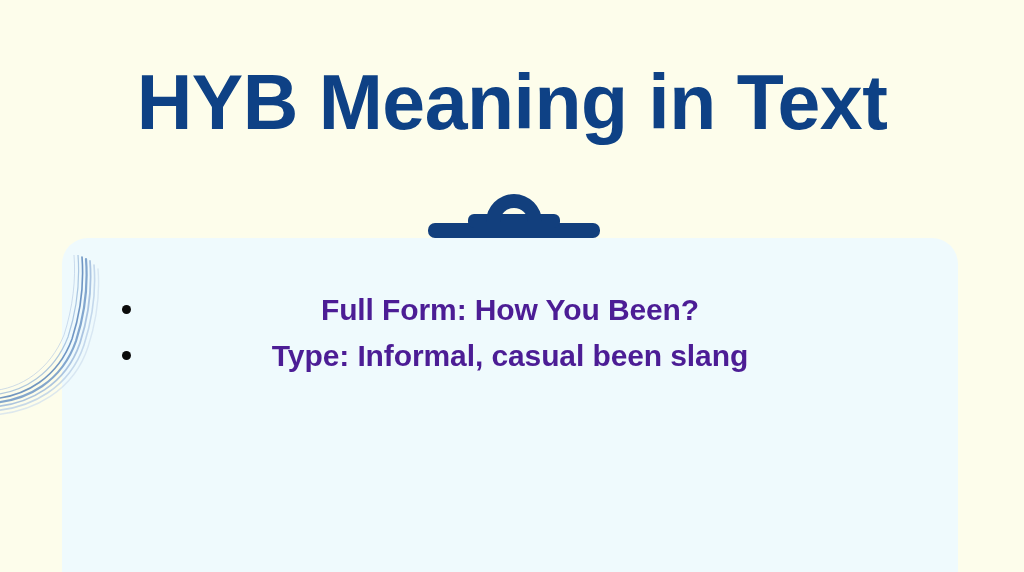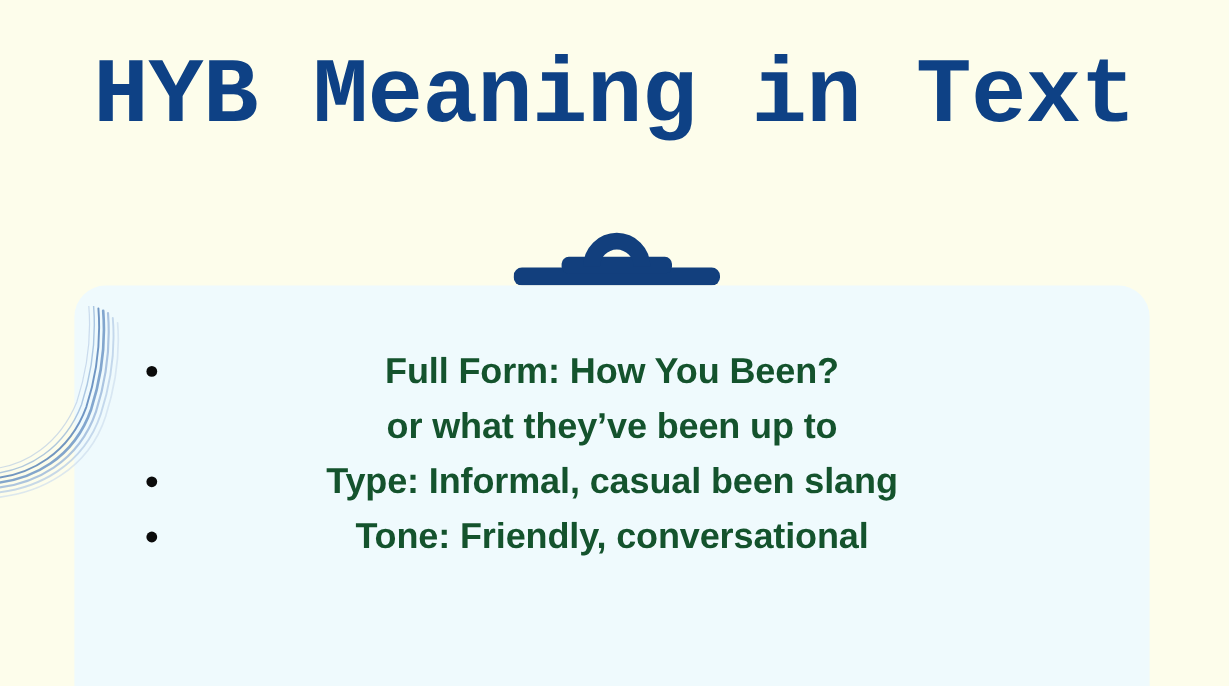--- a/index.html
+++ b/index.html
@@ -22,30 +22,29 @@
     width: 1024px;
     height: 572px;
     background: #fdfdeb;
     overflow: hidden;
   }
 
   
   #title {
     position: absolute;
     left: 0;
-    top: 43px;
+    top: 64px;
     width: 1024px;
     text-align: center;
     font-size: 77px;
     font-weight: bold;
     letter-spacing: -0.5px;
     color: #0e4185;
     line-height: 1.0;
     white-space: nowrap;
-    font-family: Liberation Mono, monospace;
   }
 
   
   #ornament {
     position: absolute;
     left: 428px;
     top: 190px;
     width: 172px;
     height: 48px;
   }
@@ -77,21 +76,21 @@
     left: 62px;
     top: 287px;
     width: 896px;
     list-style: none;
     margin: 0;
     padding: 0;
   }
   .bullet-row {
     position: relative;
     text-align: center;
-    color: #14532d;
+    color: #4c1d95;
     font-size: 30px;
     font-weight: bold;
     line-height: 46px;
     letter-spacing: -0.1px;
   }
   .bullet-dot {
     position: absolute;
     left: 60px;
     top: 18px;
     width: 9px;
@@ -135,27 +134,19 @@
         <path d="M-10 136 C 22 134, 50 114, 64 80 C 73 52, 76 24, 74 0" stroke="#b0c7e2" stroke-width="1.0" opacity="0.6"></path>
       </g>
     </svg>
   </div>
 
   <ul id="bullet-list">
     <li class="bullet-row">
       <span class="bullet-dot"></span>
       <span class="bullet-text">Full Form: How You Been?</span>
     </li>
-    <li class="bullet-row no-dot">
-      
-      <span class="bullet-text">or what they’ve been up to</span>
-    </li>
     <li class="bullet-row">
       <span class="bullet-dot"></span>
       <span class="bullet-text">Type: Informal, casual been slang</span>
-    </li>
-    <li class="bullet-row">
-      <span class="bullet-dot"></span>
-      <span class="bullet-text">Tone: Friendly, conversational</span>
     </li>
   </ul>
 
 </div>
 
 </body></html>

